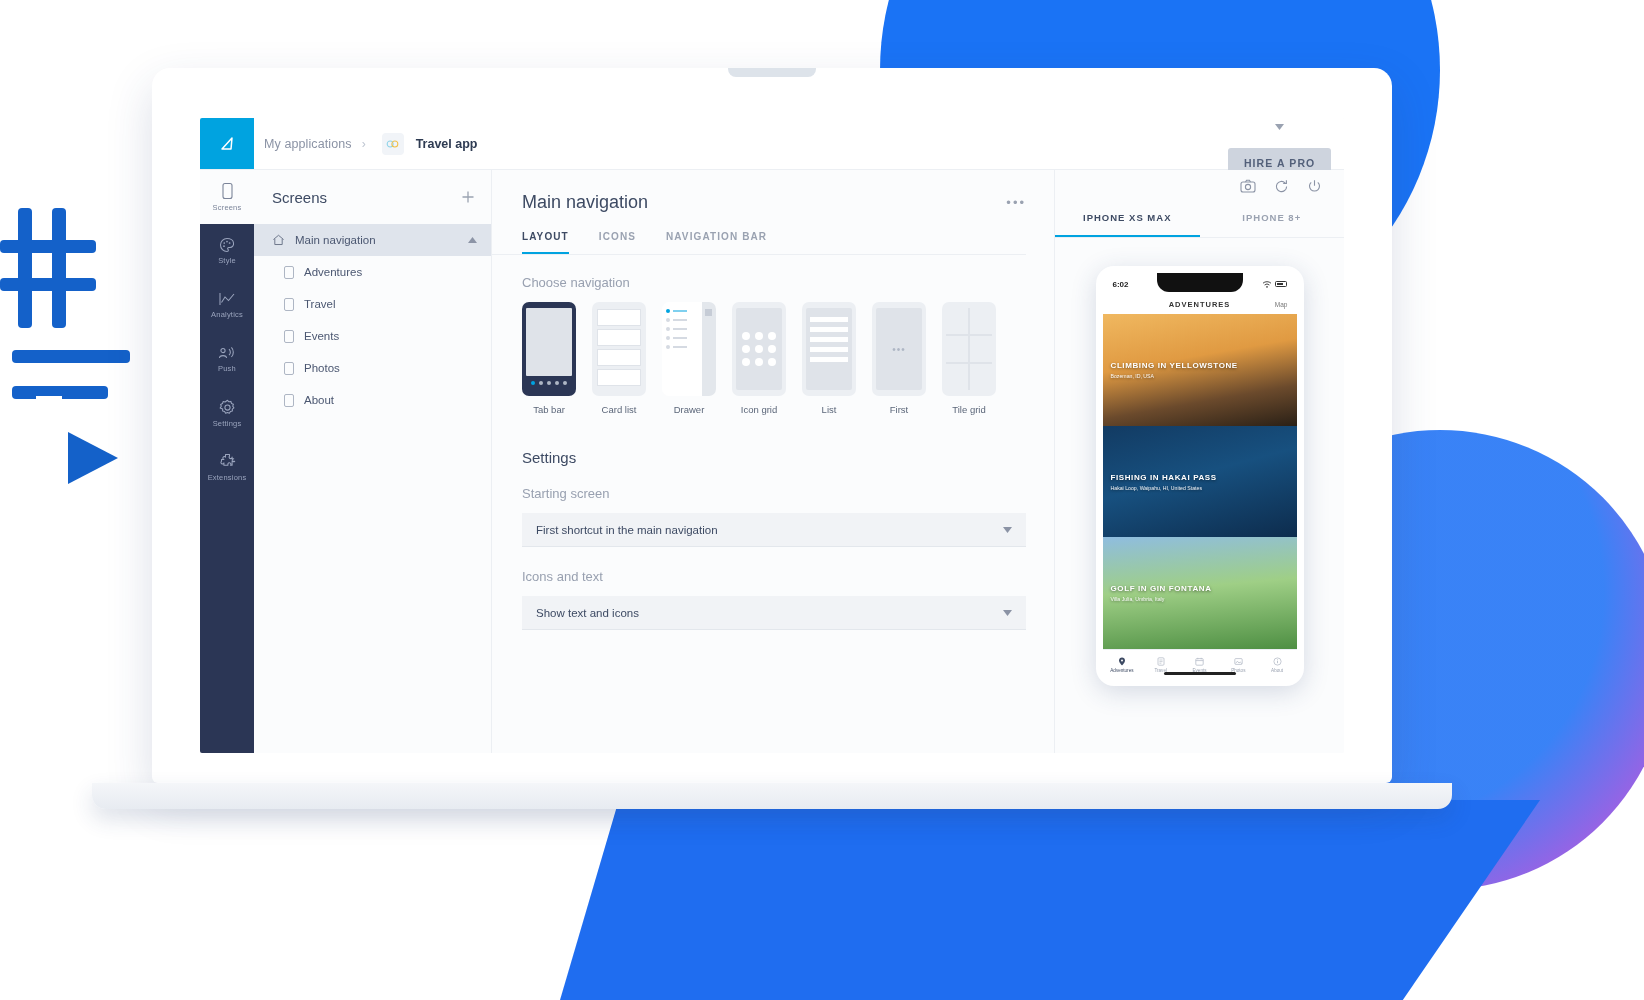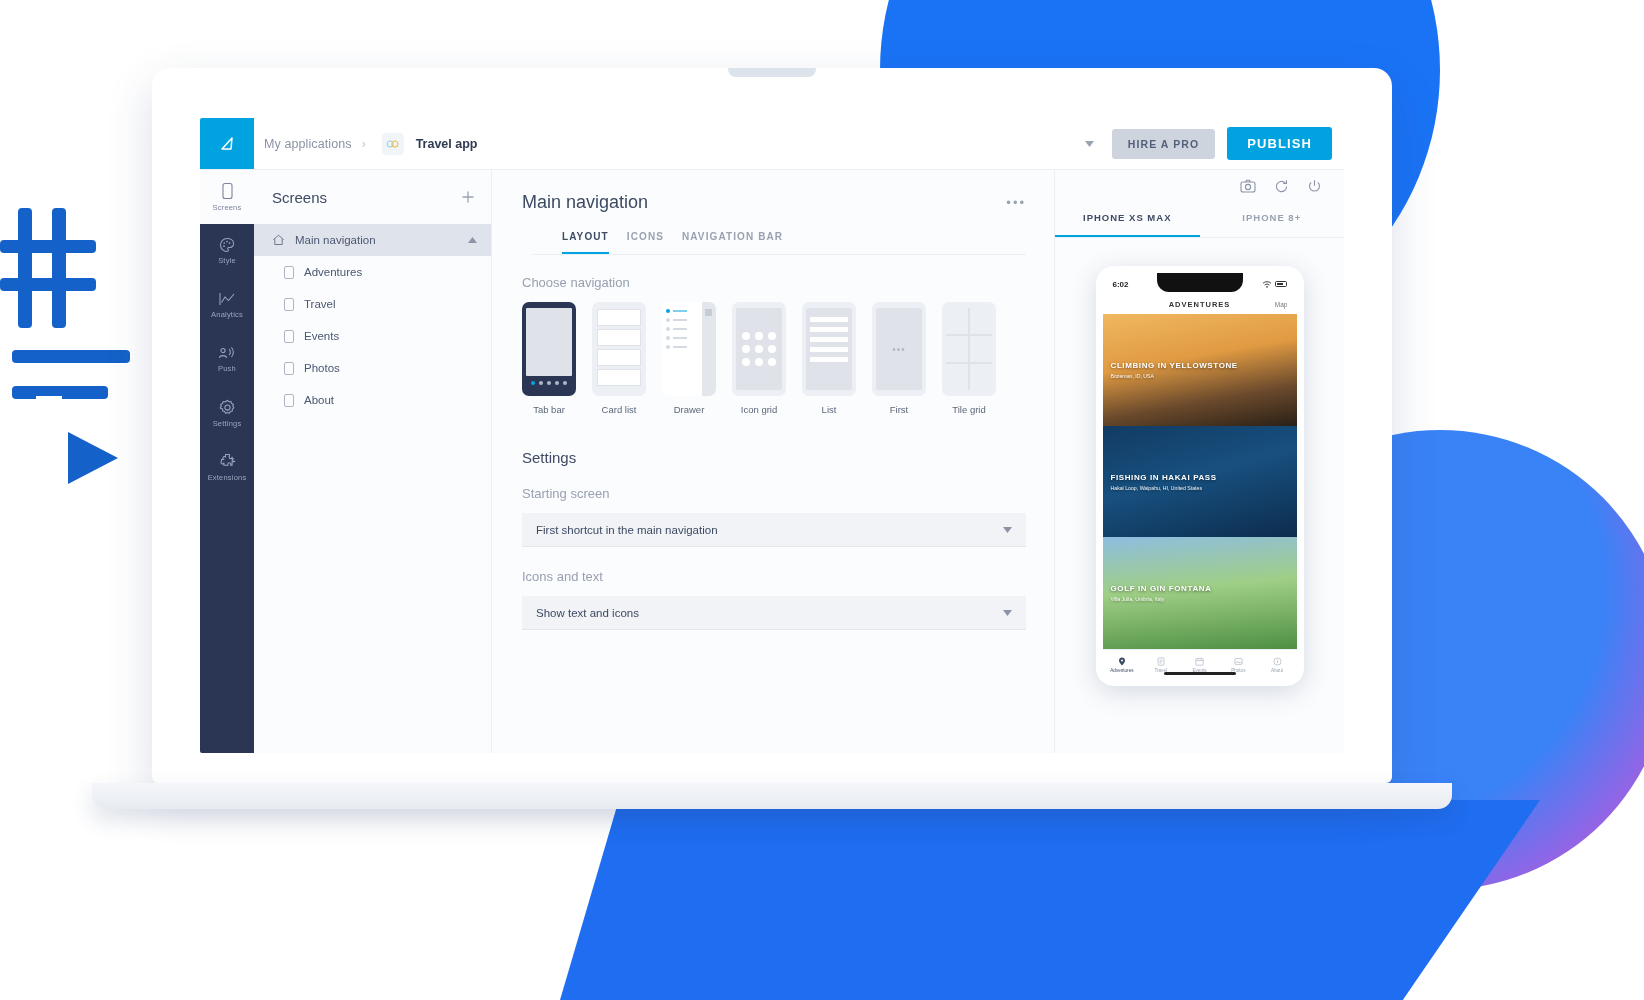--- a/index.html
+++ b/index.html
@@ -72,21 +72,21 @@
     align-items: center; justify-content: center; flex: 0 0 54px;
   }
   .crumbs { display: flex; align-items: center; padding-left: 10px; gap: 10px; flex: 1; }
   .crumb-link { font-size: 12.5px; color: #8b93a5; letter-spacing: .1px; }
   .crumb-sep { color: #bfc6d2; font-size: 12px; }
   .app-badge {
     width: 22px; height: 22px; border-radius: 4px; background: #f1f4f8;
     display: flex; align-items: center; justify-content: center; margin-left: 6px;
   }
   .crumb-current { font-size: 12.5px; color: #2e3b52; font-weight: 600; margin-left: 2px; }
-  .topbar-right { display: flex; align-items: center; gap: 12px; padding-right: 12px; }
+  .topbar-right { display: flex; align-items: center; gap: 12px; padding-right: 12px; flex-direction: column; }
   .caret-btn { color: #9aa2b1; font-size: 9px; padding: 6px; cursor: pointer; }
   .btn-ghost {
     background: #ced4de; color: #53607a; border: none;
     font-size: 10.5px; font-weight: 700; letter-spacing: 1.1px;
     padding: 9px 16px; border-radius: 3px; cursor: pointer;
     font-family: "Liberation Sans", sans-serif;
   }
   .btn-primary {
     background: #00a3e0; color: #fff; border: none;
     font-size: 13px; font-weight: 700; letter-spacing: 1.1px;
@@ -134,21 +134,21 @@
   }
 
   
   .editor { flex: 1; background: #fbfcfd; display: flex; flex-direction: column; min-width: 0; }
   .editor-head {
     display: flex; align-items: center; justify-content: space-between;
     padding: 22px 28px 0 30px;
   }
   .editor-title { font-size: 18px; color: #3d4a63; font-weight: 400; }
   .dots { color: #9aa2b1; letter-spacing: 2px; font-size: 13px; cursor: pointer; }
-  .tabs { display: flex; gap: 18px; padding: 18px 0 0 30px; border-bottom: 1px solid #eceff3; margin-right: 28px; margin-left: 40px; }
+  .tabs { display: flex; gap: 30px; padding: 18px 0 0 30px; border-bottom: 1px solid #eceff3; margin-right: 28px; }
   .tab {
     font-size: 10px; font-weight: 700; letter-spacing: 1.1px; color: #9aa2b1;
     padding-bottom: 10px; cursor: pointer; border-bottom: 2px solid transparent;
   }
   .tab.active { color: #3d4a63; border-bottom-color: #00a3e0; }
   .editor-body { padding: 20px 28px 0 30px; overflow: hidden; }
   .field-label { font-size: 13px; color: #98a0b0; margin-bottom: 12px; }
   .section-title { font-size: 15px; color: #3d4a63; margin: 34px 0 20px 0; }
 
   

